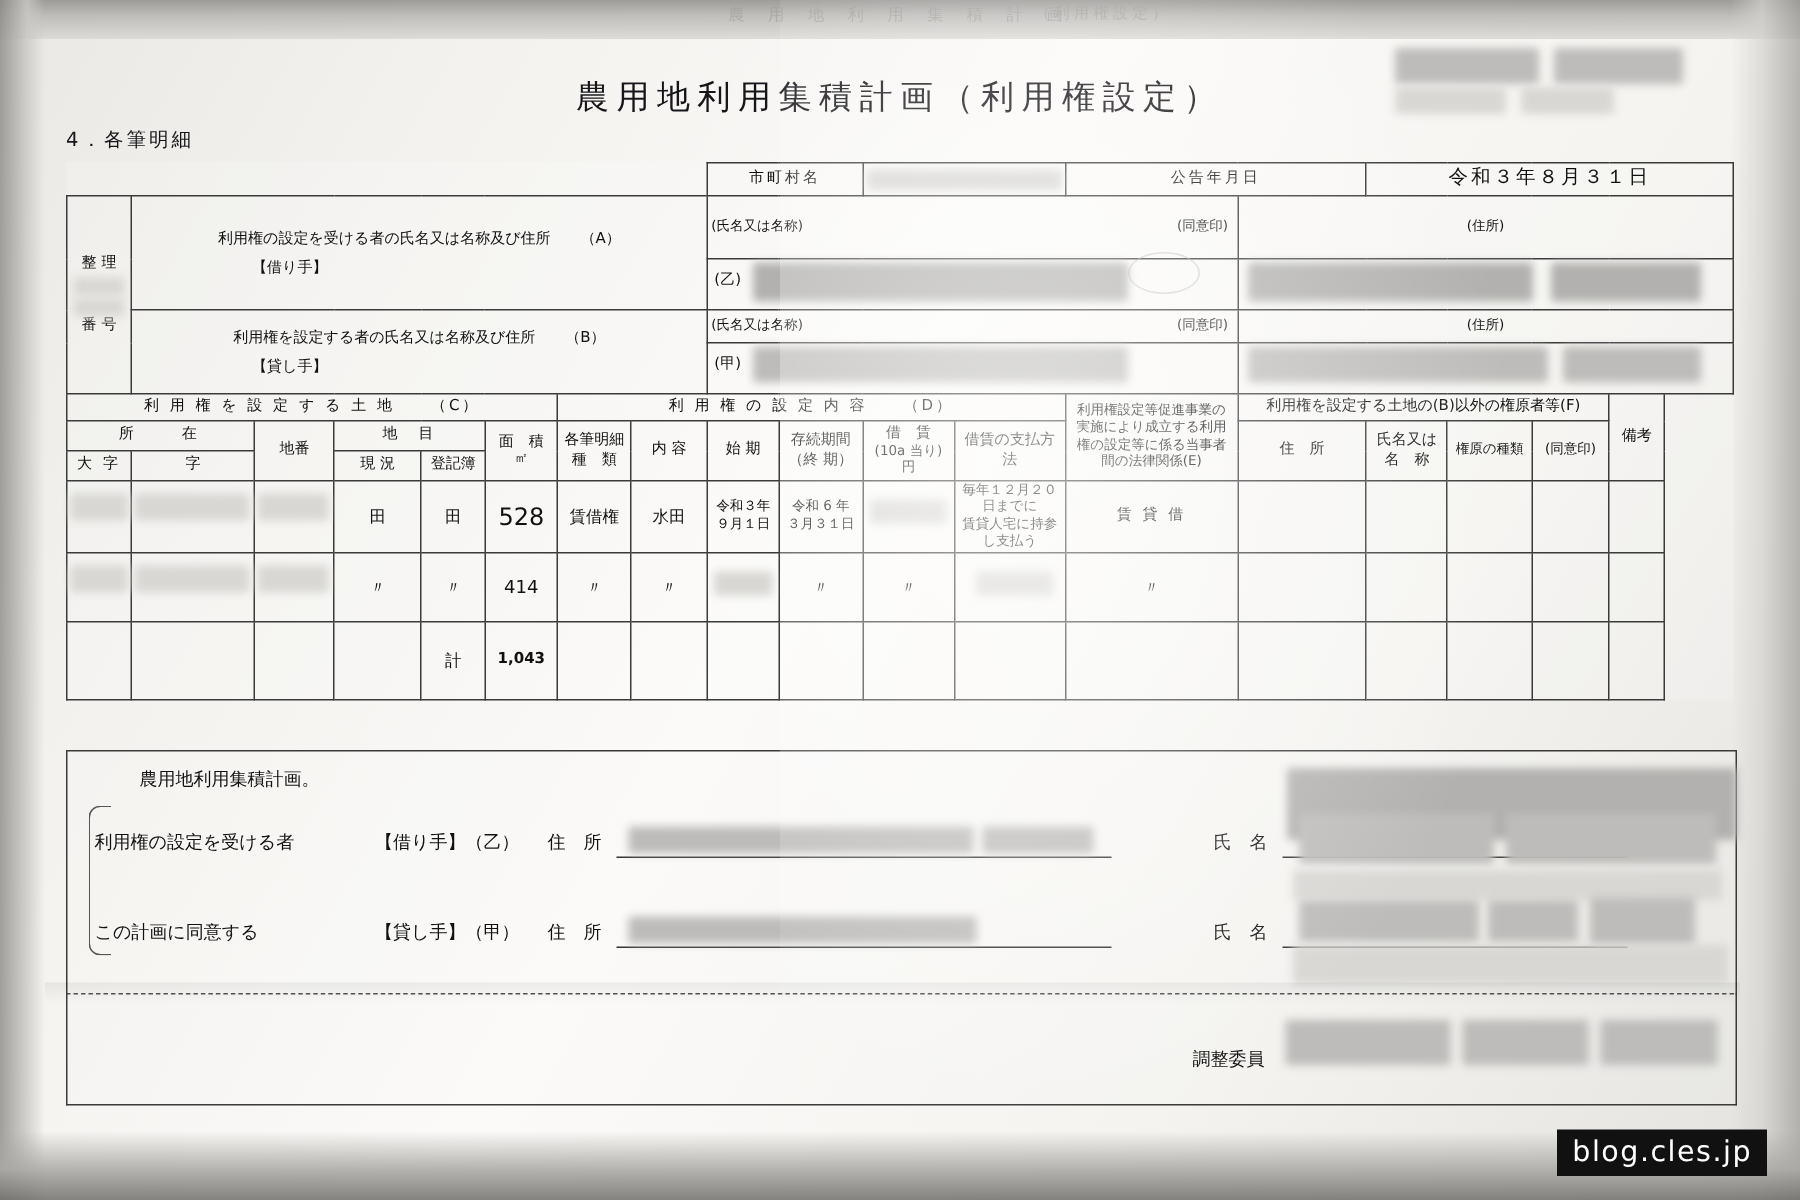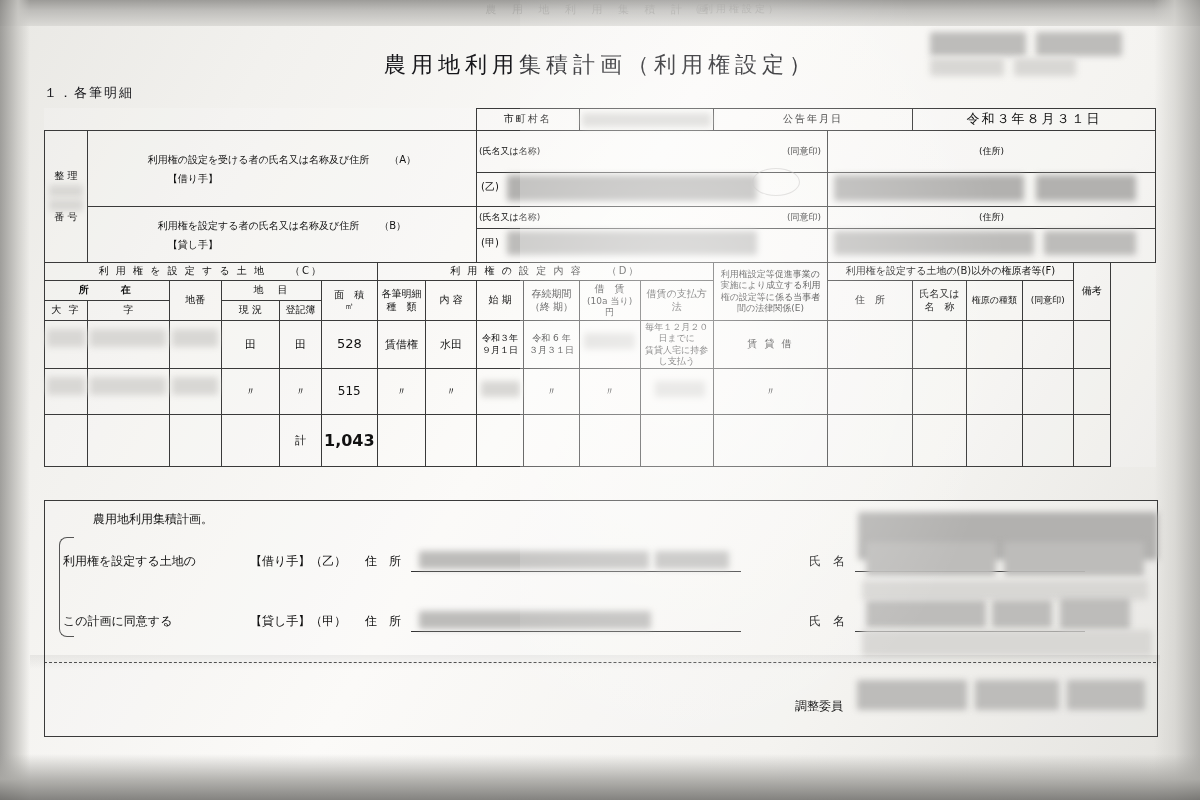--- a/index.html
+++ b/index.html
@@ -104,21 +104,21 @@
     vertical-align: middle;
     text-align: center;
     line-height: 1.25;
   }
   .nb { border: none !important; }
   .thin { font-size: 10px; }
   .xthin { font-size: 9px; }
   .lbl-left { text-align: left; padding-left: 8px; }
   .lbl-right { text-align: right; padding-right: 8px; }
   .sp2 { letter-spacing: 2px; }
-  .sp4 { letter-spacing: 4px; font-weight: bold; }
+  .sp4 { letter-spacing: 4px; }
   .bold { font-weight: bold; }
 
   
   .agree {
     position: absolute; left: 44px; top: 500px; width: 1112px; height: 162px;
     border: 1px solid #3a3a3a;
     border-bottom: none;
     background: rgba(255,255,255,.12);
   }
   .agree-line {
@@ -160,21 +160,21 @@
   <div class="edge-top"></div>
   <div class="edge-left"></div>
   <div class="edge-right"></div>
   <div class="edge-bottom"></div>
 
   <div class="ghost-top">農 用 地 利 用 集 積 計 画</div>
   <div class="ghost-top2">（利用権設定）</div>
   <div class="ghost-block"></div>
 
   <div class="title">農用地利用集積計画（利用権設定）</div>
-  <div class="section-label">１．各筆明細</div>
+  <div class="section-label">4．各筆明細</div>
 
   <div class="rd d2" style="left:930px; top:32px; width:96px; height:24px;"></div>
   <div class="rd d2" style="left:1036px; top:32px; width:86px; height:24px;"></div>
   <div class="rd lite" style="left:930px; top:58px; width:74px; height:18px;"></div>
   <div class="rd lite" style="left:1014px; top:58px; width:62px; height:18px;"></div>
 
   <table class="doc">
 
     <colgroup>
       <col style="width:46px">
@@ -314,21 +314,21 @@
         <span class="rd lite" style="left:2px; top:8px; width:90%; height:18px;"></span>
       </td>
       <td style="position:relative;">
         <span class="rd lite" style="left:2px; top:8px; width:94%; height:18px;"></span>
       </td>
       <td style="position:relative;">
         <span class="rd lite" style="left:2px; top:8px; width:90%; height:18px;"></span>
       </td>
       <td>田</td>
       <td>田</td>
-      <td class="lbl-right" style="font-size:13px;">528</td>
+      <td class="lbl-right" style="font-size:16px;">528</td>
       <td>賃借権</td>
       <td>水田</td>
       <td class="xthin">
         <div>令和３年</div>
         <div>９月１日</div>
       </td>
       <td class="xthin">
         <div>令和 6 年</div>
         <div>３月３１日</div>
       </td>
@@ -352,21 +352,21 @@
         <span class="rd lite" style="left:2px; top:8px; width:90%; height:18px;"></span>
       </td>
       <td style="position:relative;">
         <span class="rd lite" style="left:2px; top:8px; width:94%; height:18px;"></span>
       </td>
       <td style="position:relative;">
         <span class="rd lite" style="left:2px; top:8px; width:90%; height:18px;"></span>
       </td>
       <td>〃</td>
       <td>〃</td>
-      <td class="lbl-right" style="font-size:12px;">515</td>
+      <td class="lbl-right" style="font-size:12px;">414</td>
       <td>〃</td>
       <td>〃</td>
       <td style="position:relative;">
         <span class="rd lite" style="left:4px; top:12px; width:84%; height:16px;"></span>
       </td>
       <td>〃</td>
       <td>〃</td>
       <td style="position:relative;">
         <span class="rd lite" style="left:14px; top:12px; width:70%; height:16px;"></span>
       </td>
@@ -377,21 +377,21 @@
       <td></td>
       <td></td>
     </tr>
 
     <tr style="height:52px;">
       <td></td>
       <td></td>
       <td></td>
       <td></td>
       <td>計</td>
-      <td class="lbl-right bold" style="font-size:16px;text-align:center;">1,043</td>
+      <td class="lbl-right bold" style="font-size:10px;text-align:center;">1,043</td>
       <td></td>
       <td></td>
       <td></td>
       <td></td>
       <td></td>
       <td></td>
       <td></td>
       <td></td>
       <td></td>
       <td></td>
@@ -400,21 +400,21 @@
     </tr>
   </tbody>
     </table>
 
   <div class="circle-stamp"></div>
 
   <div class="agree">
     <div class="brace"></div>
     <div class="agree-line" style="left:48px; top:10px;">農用地利用集積計画。</div>
 
-    <div class="agree-line" style="left:18px; top:52px;">利用権を設定する土地の</div>
+    <div class="agree-line" style="left:18px; top:52px;">利用権の設定を受ける者</div>
     <div class="agree-line" style="left:205px; top:52px;">【借り手】（乙）</div>
     <div class="agree-line" style="left:320px; top:52px;">住　所</div>
     <div class="uline" style="left:366px; top:70px; width:330px;"></div>
     <div class="rd d2" style="left:374px; top:50px; width:230px; height:18px;"></div>
     <div class="rd d2" style="left:610px; top:50px; width:74px; height:18px;"></div>
     <div class="agree-line" style="left:764px; top:52px;">氏　名</div>
     <div class="uline" style="left:810px; top:70px; width:230px;"></div>
 
     <div class="agree-line" style="left:18px; top:112px;">この計画に同意する</div>
     <div class="agree-line" style="left:205px; top:112px;">【貸し手】（甲）</div>
@@ -438,13 +438,14 @@
   <div class="bottombox">
     <div class="agree-line" style="left:750px; top:36px;">調整委員</div>
     <div class="rd d2" style="left:812px; top:18px; width:110px; height:30px;"></div>
     <div class="rd d2" style="left:930px; top:18px; width:84px; height:30px;"></div>
     <div class="rd d2" style="left:1022px; top:18px; width:78px; height:30px;"></div>
   </div>
 
   <div class="fold"></div>
   <div class="glare"></div>
 
+  <div class="watermark">blog.cles.jp</div>
 </div>
 
 </body></html>

